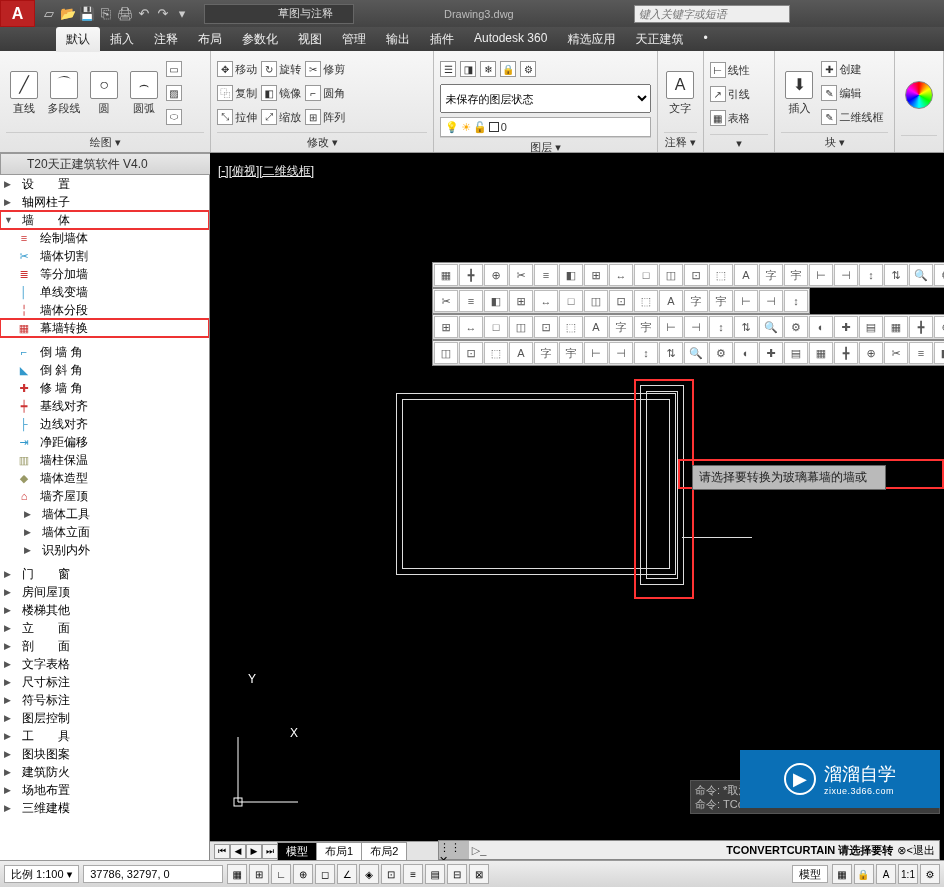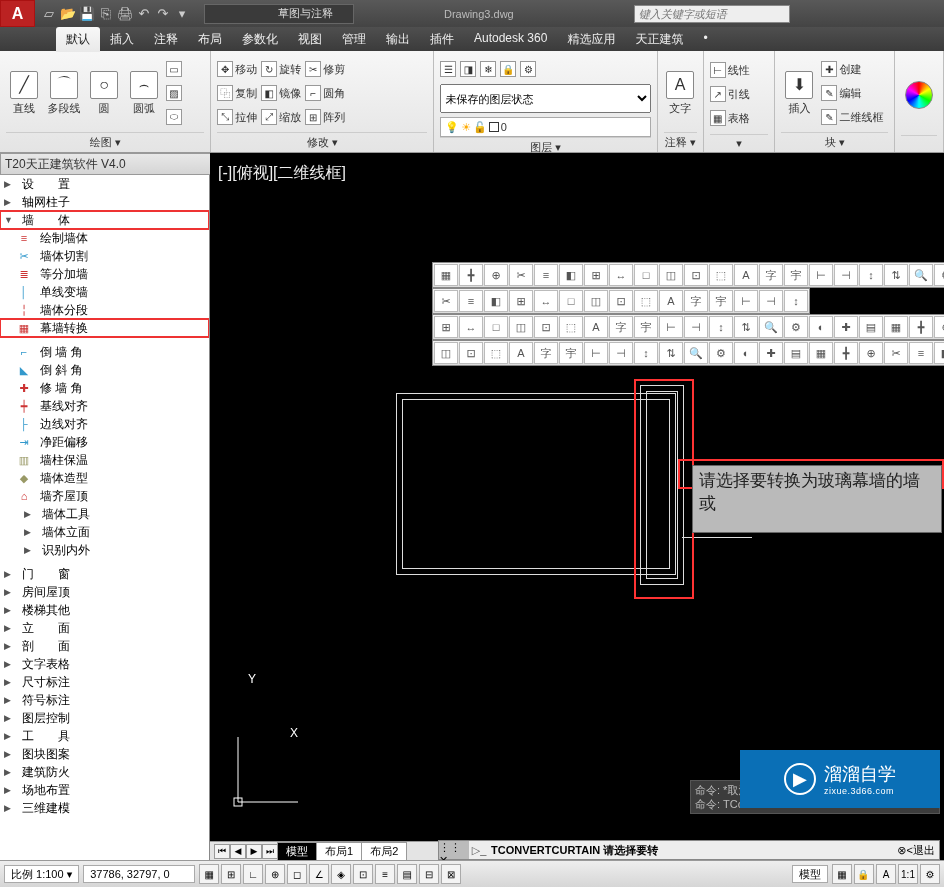--- a/index.html
+++ b/index.html
@@ -26,59 +26,59 @@
 .panel { border-right: 1px solid #bdbdbd; padding: 3px 6px 0 6px; display: flex; flex-direction: column; }
 .panel .row { display: flex; align-items: center; gap: 4px; flex: 1; }
 .panel .title { text-align: center; font-size: 11px; padding: 2px 0; border-top: 1px solid #ccc; }
 .big { width: 36px; display: flex; flex-direction: column; align-items: center; gap: 2px; }
 .big .ic { width: 28px; height: 28px; border: 1px solid #888; background: #fff; border-radius: 2px; display: flex; align-items: center; justify-content: center; font-size: 16px; }
 .sm { display: flex; align-items: center; gap: 2px; height: 22px; }
 .sm .ic { width: 16px; height: 16px; border: 1px solid #999; background: #fff; display: inline-flex; align-items: center; justify-content: center; font-size: 10px; }
 .col { display: flex; flex-direction: column; gap: 2px; }
 
 
-.t20-title { position: absolute; left: 0; top: 153px; width: 222px; height: 22px; background: linear-gradient(#e8e8e8,#d5d5d5); border: 1px solid #999; padding-left: 4px; font-size: 12px; line-height: 20px; color: #333; }
+.t20-title { position: absolute; left: 0; top: 153px; width: 222px; height: 22px; background: linear-gradient(#e8e8e8,#d5d5d5); border: 1px solid #999; padding-left: 26px; font-size: 12px; line-height: 20px; color: #333; }
 .t20 { position: absolute; left: 0; top: 175px; width: 210px; bottom: 27px; background: #fff; border-right: 1px solid #888; overflow: hidden; font-size: 12px; }
 .t20 .item { display: flex; align-items: center; height: 18px; padding-left: 12px; gap: 8px; cursor: pointer; }
 .t20 .arrow { width: 10px; color: #555; font-size: 9px; }
 .t20 .iic { width: 16px; height: 14px; display: inline-flex; align-items: center; justify-content: center; font-size: 11px; }
 .t20 .cat { padding-left: 4px; }
 .t20 .hl { outline: 2px solid #e33; outline-offset: -1px; }
 
 
 .canvas { position: absolute; left: 210px; top: 153px; right: 0; bottom: 27px; background: #000; }
-.viewlabel { position: absolute; left: 8px; top: 10px; color: #eee; font-size: 16px; }
+.viewlabel { position: absolute; left: 8px; top: 10px; color: #eee; font-size: 12px; text-decoration: underline; }
 .wall { position: absolute; border: 1px solid #ddd; }
 .redbox { position: absolute; border: 2px solid #f33; }
 
 
 .ftb { position: absolute; background: linear-gradient(#f4f4f4,#ddd); border: 1px solid #888; display: flex; padding: 1px; gap: 1px; }
 .ftb span { width: 24px; height: 22px; border: 1px solid #bbb; background: #fff; display: inline-flex; align-items: center; justify-content: center; font-size: 11px; color: #555; }
 
 
-.prompt { position: absolute; left: 690px; top: 466px; background: #bababa; color: #222; border: 1px solid #666; padding: 3px 18px 17px 6px; font-size: 17px; }
+.prompt { position: absolute; left: 690px; top: 466px; background: #bababa; color: #222; border: 1px solid #666; padding: 3px 18px 3px 6px; font-size: 12px; }
 
 
 .ucs { position: absolute; left: 18px; bottom: 45px; color: #fff; font-size: 12px; }
 .ucs .y { position: absolute; left: 20px; top: -60px; }
 .ucs .x { position: absolute; left: 62px; top: -6px; }
 .ucs svg { overflow: visible; }
 
 
 .btabs { position: absolute; left: 0; bottom: 27px; height: 19px; background: #e4e4e4; border-top: 1px solid #999; display: flex; align-items: center; font-size: 11px; right: 0; z-index: 5; }
 .btabs .nav { display: flex; gap: 0; margin-left: 4px; }
 .btabs .nav span { width: 16px; height: 15px; border: 1px solid #999; background: #f4f4f4; text-align: center; line-height: 13px; font-size: 9px; }
 .btabs .t { padding: 1px 8px; border: 1px solid #999; background: #fff; margin-left: -1px; }
 .btabs .t.active { background: #000; color: #fff; }
 
 .cmdhist { position: absolute; right: 4px; bottom: 46px; width: 250px; background: #3c3c3c; color: #bbb; font-size: 11px; padding: 2px 4px; line-height: 14px; border: 1px solid #555; z-index: 3; }
 .cmdline { position: absolute; left: 440px; right: 4px; bottom: 27px; height: 20px; background: #eee; border: 1px solid #888; display: flex; align-items: center; font-size: 11px; z-index: 6; }
 .cmdline .grip { width: 30px; background: #bbb; height: 100%; }
 .cmdline .prompticon { width: 20px; text-align: center; color: #555; }
-.cmdline .txt { flex: 1; padding-left: 2px; font-family: Consolas, monospace; }
+.cmdline .txt { flex: 1; padding-left: 2px; font-family: Consolas, monospace; text-align: right; }
 
 
 .status { position: absolute; left: 0; right: 0; bottom: 0; height: 27px; background: linear-gradient(#eee,#d6d6d6); border-top: 1px solid #999; display: flex; align-items: center; font-size: 11px; gap: 4px; padding: 0 4px; z-index: 7; }
 .status .fld { border: 1px solid #aaa; background: #fff; padding: 1px 6px; height: 18px; line-height: 15px; }
 .status .btns { display: flex; gap: 2px; }
 .status .btns span { width: 20px; height: 20px; border: 1px solid #aaa; background: #f4f4f4; display: inline-flex; align-items: center; justify-content: center; font-size: 10px; }
 
 
 .wm { position: absolute; right: 4px; bottom: 52px; width: 200px; height: 58px; background: #0a6fb6; color: #fff; display: flex; align-items: center; justify-content: center; gap: 8px; font-size: 18px; z-index: 4; }
 .wm .play { width: 32px; height: 32px; border: 2px solid #fff; border-radius: 50%; display: flex; align-items: center; justify-content: center; }
@@ -569,21 +569,21 @@
   <div class="cmdline" style="bottom:0;left:228px">
     <div class="grip">⋮⋮ ✕</div>
     <div class="prompticon">▷_</div>
     <div class="txt"><b>TCONVERTCURTAIN 请选择要转</b></div>
     <div style="padding:0 4px">⊗&lt;退出</div>
   </div>
 </div>
 
 <div class="status">
   <div class="fld">比例 1:100 ▾</div>
-  <div class="fld" style="width:112px">37786, 32797, 0</div>
+  <div class="fld" style="width:140px">37786, 32797, 0</div>
   <div class="btns">
     <span>▦</span>
     <span>⊞</span>
     <span>∟</span>
     <span>⊕</span>
     <span>◻</span>
     <span>∠</span>
     <span>◈</span>
     <span>⊡</span>
     <span>≡</span>

